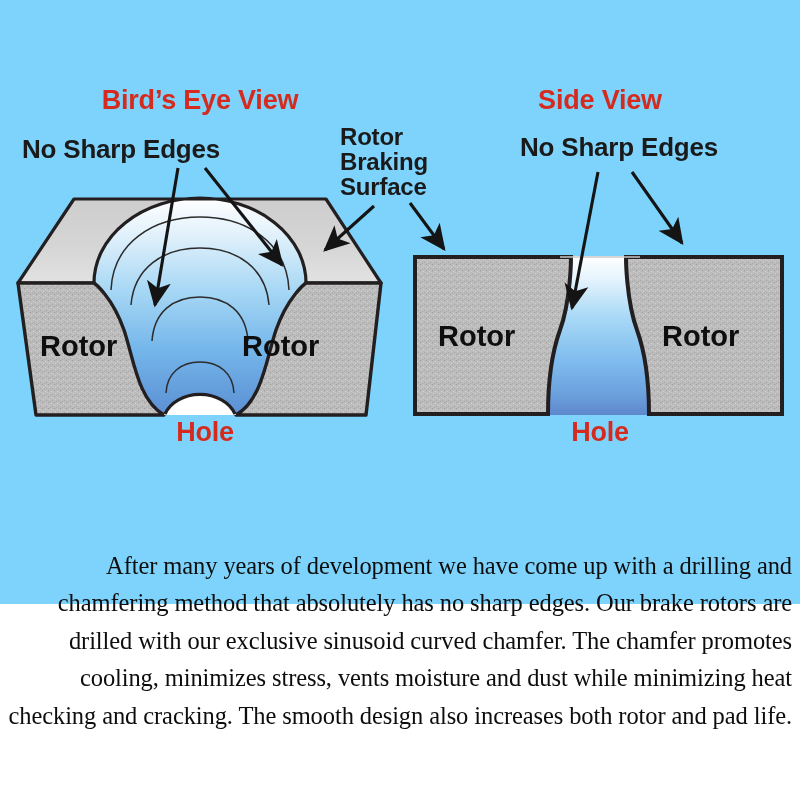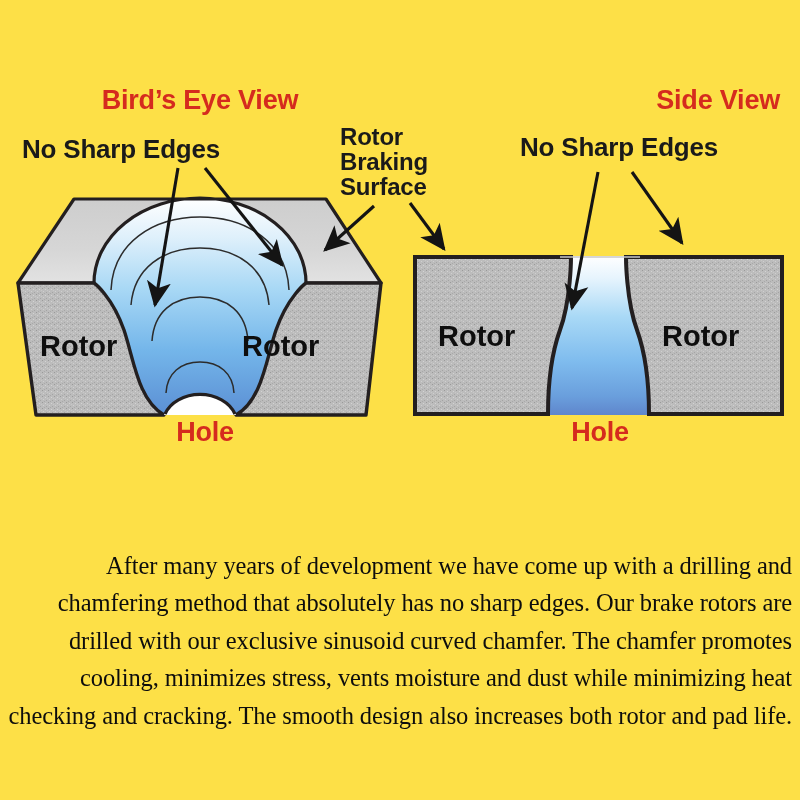--- a/index.html
+++ b/index.html
@@ -10,22 +10,22 @@
   body {
     width: 800px;
     height: 800px;
     font-family: "Liberation Sans", sans-serif;
     overflow: hidden;
     position: relative;
   }
   #stage {
     position: relative;
     width: 800px;
-    height: 800px;
-    background: #fde047;
+    height: 604px;
+    background: #7dd3fc;
   }
 
   
   #diagrams {
     position: absolute;
     left: 0;
     top: 0;
     width: 800px;
     height: 470px;
   }
@@ -48,21 +48,21 @@
   .lbl-red   { color: #D52B1E; }
   .lbl-black { color: #1a1a1a; }
 
   #title-birdseye {
     left: 0; top: 86px; width: 400px;
     text-align: center;
     font-size: 27px;
   }
   #title-sideview {
     left: 420px; top: 86px; width: 360px;
-    text-align: right;
+    text-align: center;
     font-size: 27px;
   }
   #label-no-sharp-left {
     left: 22px; top: 136px; width: 300px;
     text-align: left;
     font-size: 26px;
   }
   #label-no-sharp-right {
     left: 520px; top: 134px; width: 280px;
     text-align: left;

